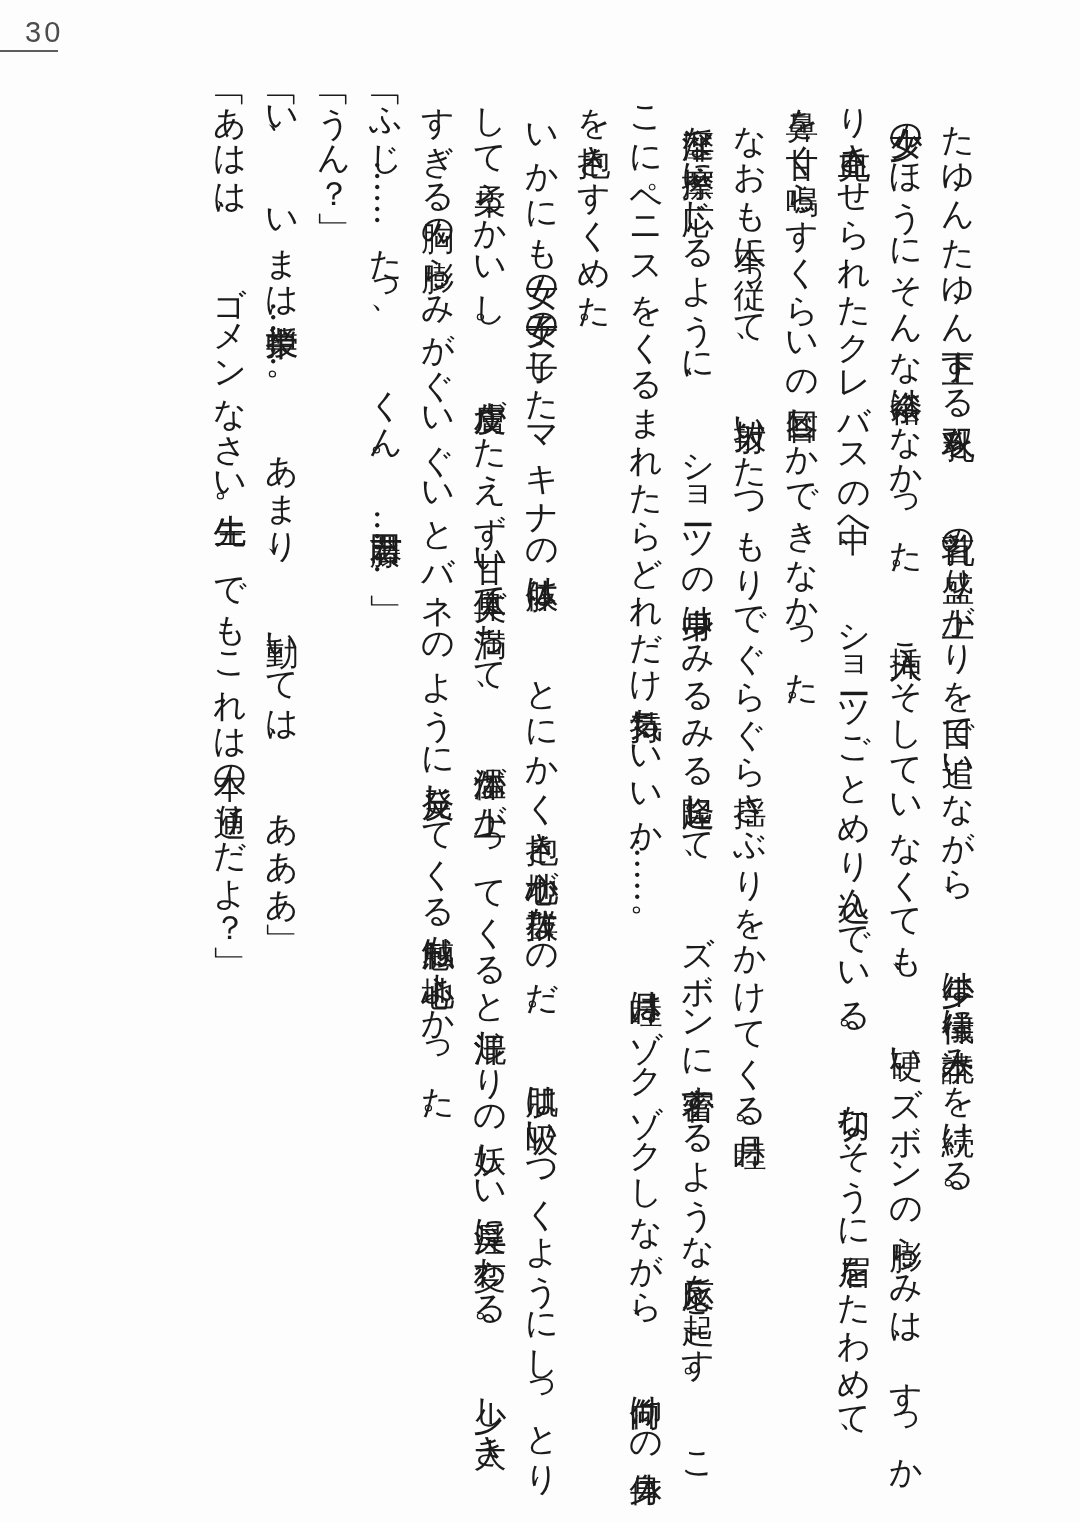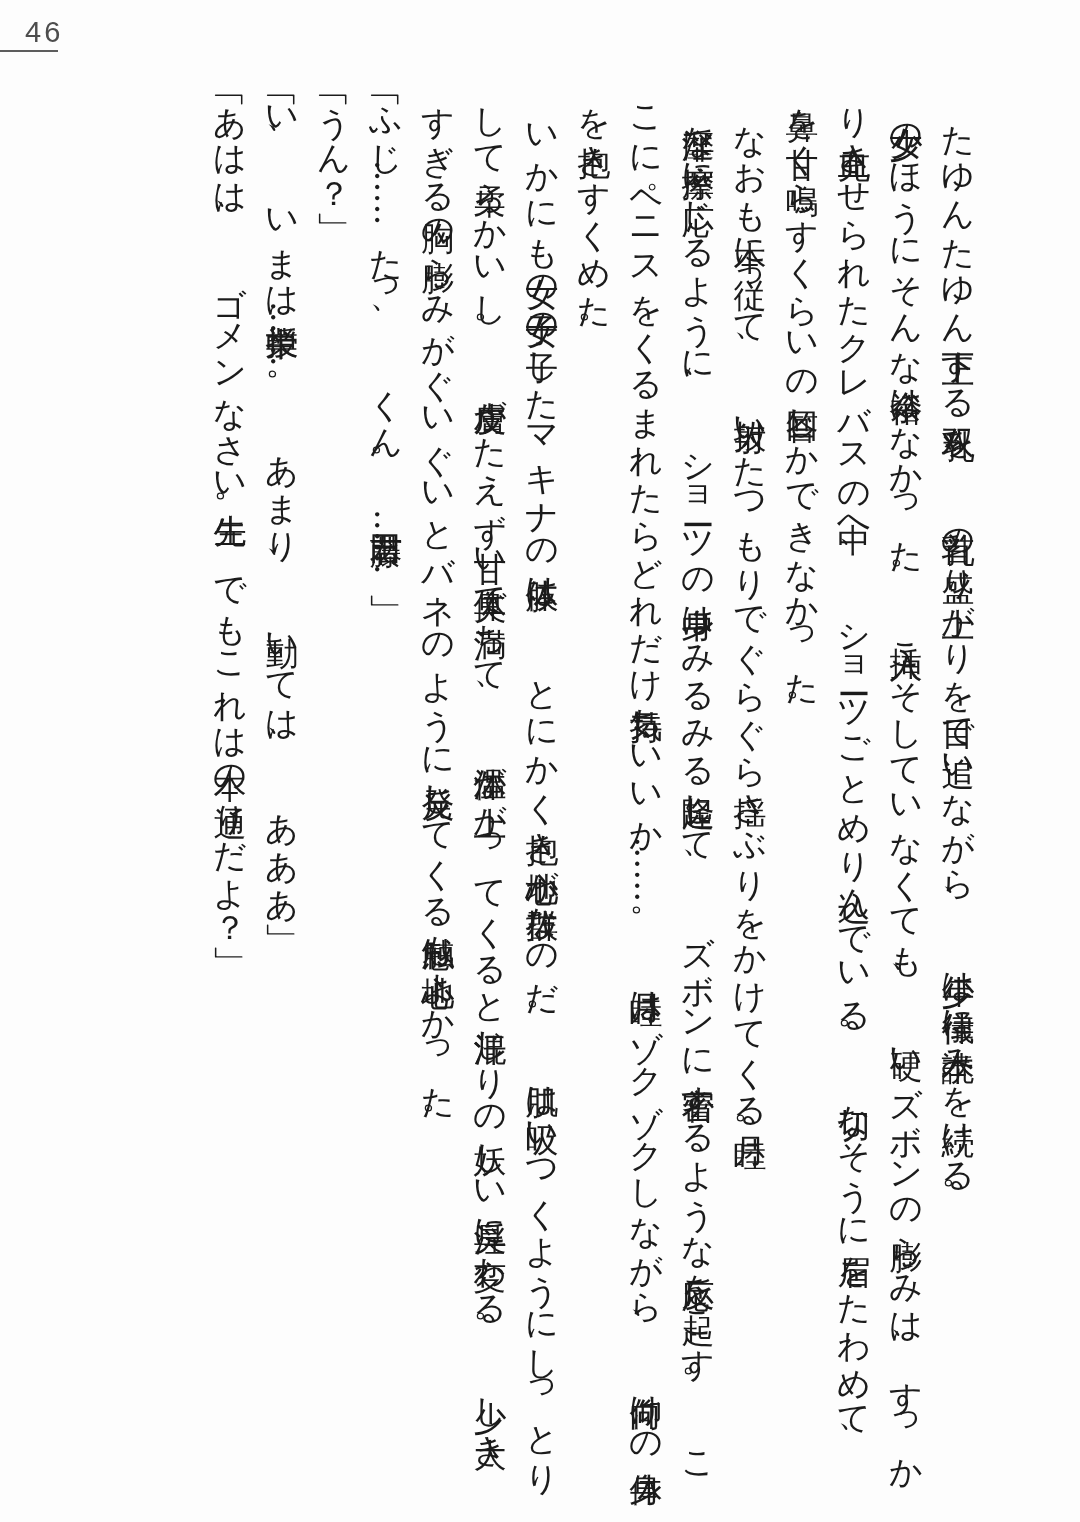--- a/index.html
+++ b/index.html
@@ -52,21 +52,21 @@
   }
   .para.indent {
     text-indent: 18px;
   }
 </style>
 </head>
 <body>
 
 <div class="page">
 
-  <span class="page-number">46</span>
+  <span class="page-number">30</span>
   <span class="folio-rule"></span>
 
   <main class="text-block">
     <p class="para indent">たゆんたゆん上下する双乳を、　乳首の盛り上がりを目で追いながら、　少年は律儀に本読みを続ける。</p>
     <p class="para indent">少女のほうにそんな余裕はなかった。　挿入こそしていなくても、　硬いズボンの膨らみは、すっかり充血させられたクレバスの中へ、　ショーツごとめり込んでいる。　切なそうに眉をたわめて、　鼻を甘く鳴らすくらいの回答しかできなかった。</p>
     <p class="para indent">なおも本に従って、　射抜いたつもりでぐらぐら揺さぶりをかけてくる睦月。</p>
     <p class="para indent">淫靡な摩擦に応じるように、　ショーツの中身はみるみる隆起して、　ズボンに密着するような反応を起こす。　ここにペニスをくるまれたらどれだけ気持ちいいか……。　睦月はゾクゾクしながら、　仰向けの身体を抱きすくめた。</p>
     <p class="para indent">いかにも女の子女の子したマキナの肢体は、　とにかく抱き心地が抜群なのだ。　肌は吸いつくようにしっとりして柔らかいし。　皮膚がたえず甘い体臭で満ちて、　体温が上がってくると汗混じりの妖しい淫臭に変わる。　少し大きすぎる胸の膨らみがぐいぐいとバネのように反発してくる感触も心地よかった。</p>
     <p class="para">「ふじ……たっ、　くん。　藤田君……」</p>
     <p class="para">「うん？」</p>

